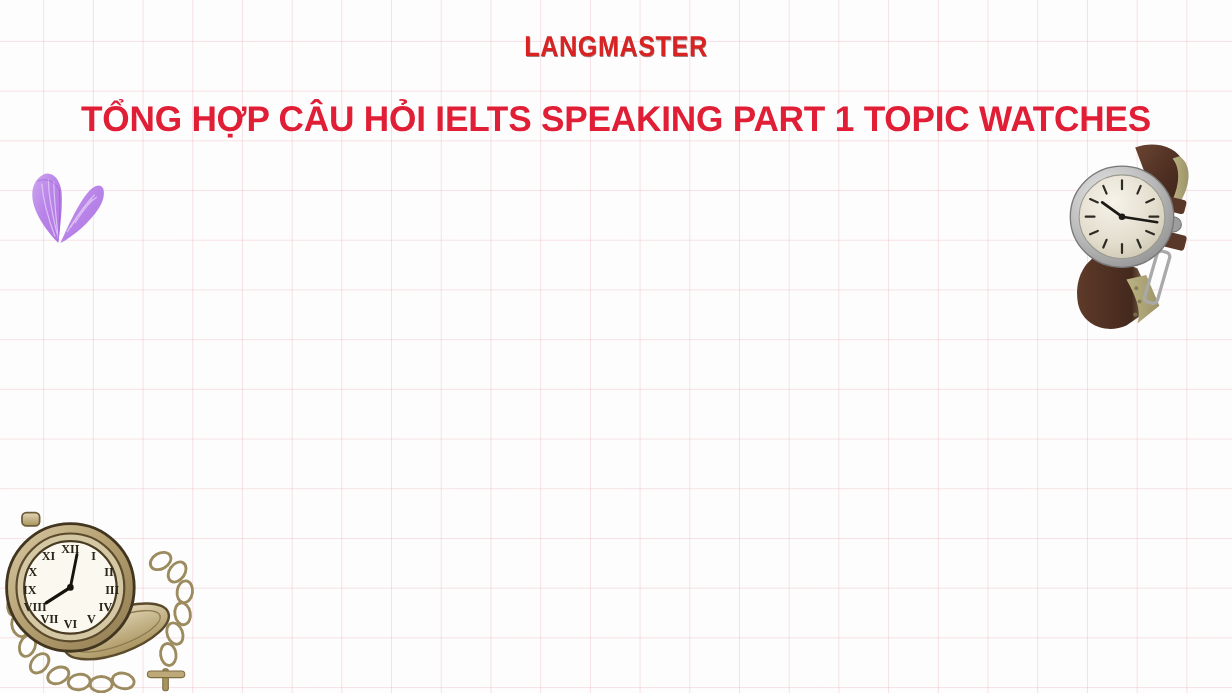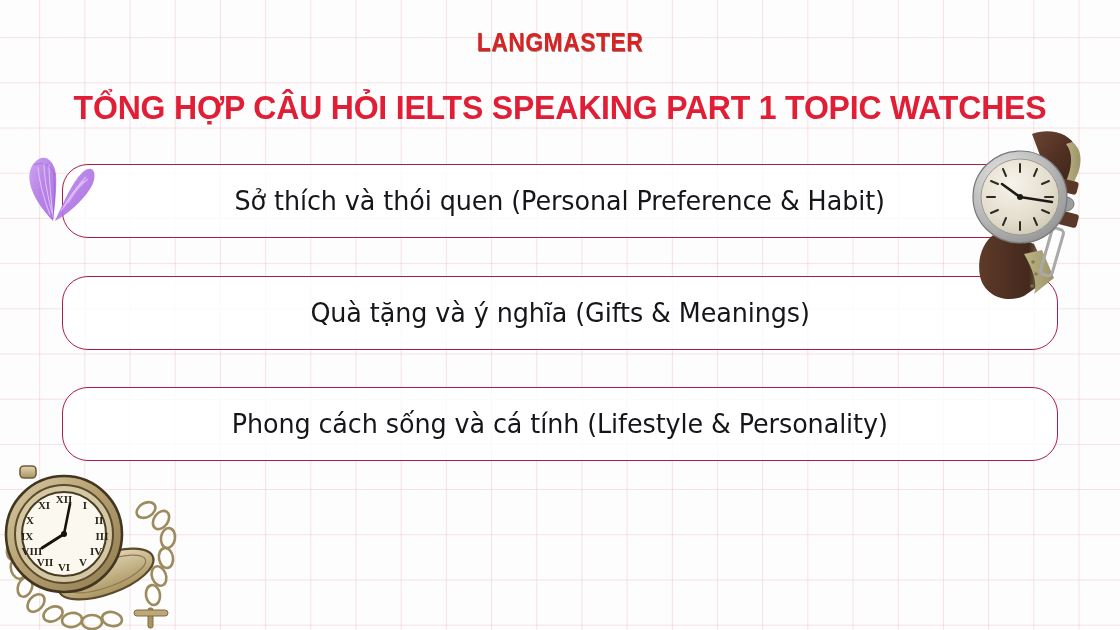--- a/index.html
+++ b/index.html
@@ -103,29 +103,20 @@
 </style>
 </head>
 <body>
 
 <div id="canvas">
 
   <div id="logo">LANGMASTER</div>
 
   <div id="title">TỔNG HỢP CÂU HỎI IELTS SPEAKING PART 1 TOPIC WATCHES</div>
 
-  <div class="item-box" id="box-0">
-    <span class="item-label">Sở thích và thói quen (Personal Preference &amp; Habit)</span>
-  </div>
-  <div class="item-box" id="box-1">
-    <span class="item-label">Quà tặng và ý nghĩa (Gifts &amp; Meanings)</span>
-  </div>
-  <div class="item-box" id="box-2">
-    <span class="item-label">Phong cách sống và cá tính (Lifestyle &amp; Personality)</span>
-  </div>
 
   <svg class="deco" id="heart" viewBox="0 0 76 92" xmlns="http://www.w3.org/2000/svg">
     <defs>
       <linearGradient id="hg" x1="0" y1="0" x2="1" y2="1">
         <stop offset="0%" stop-color="#c89cf0"></stop>
         <stop offset="45%" stop-color="#b178e6"></stop>
         <stop offset="100%" stop-color="#a866e0"></stop>
       </linearGradient>
     </defs>
 

